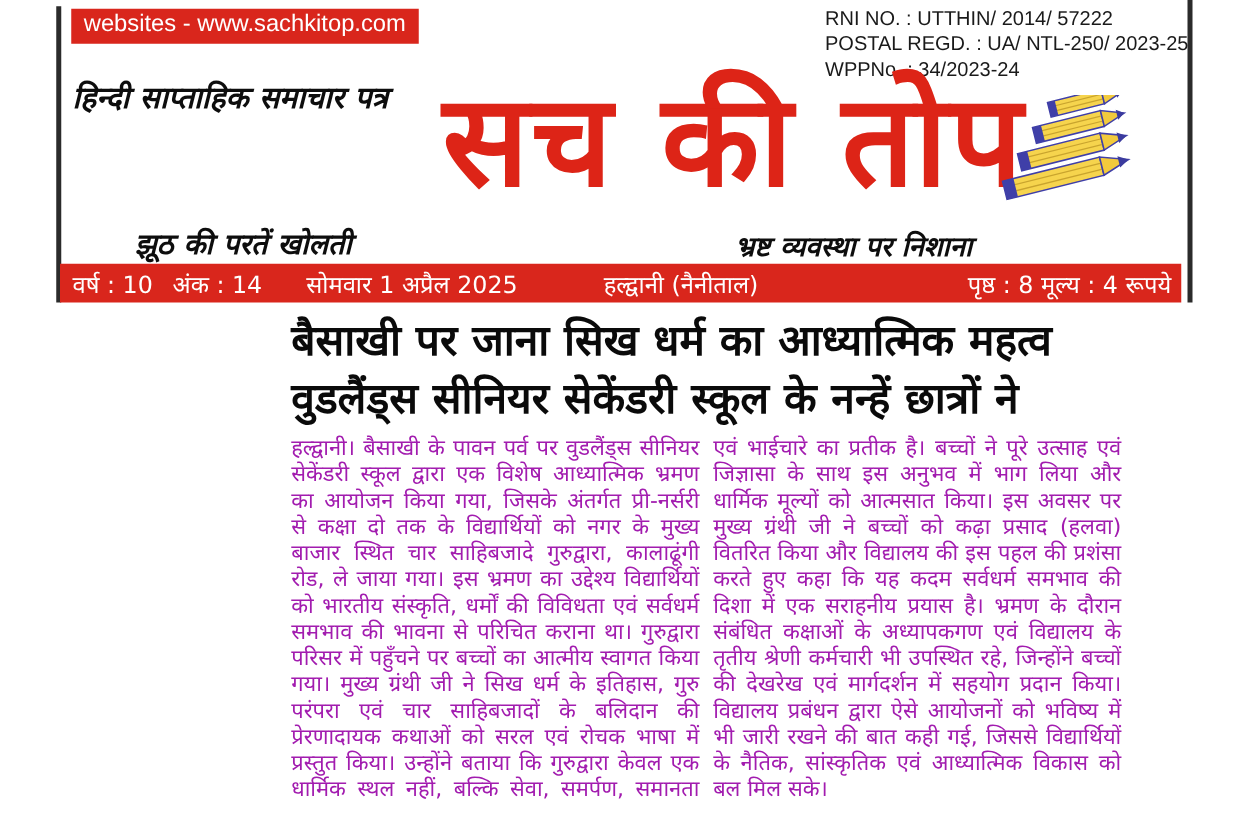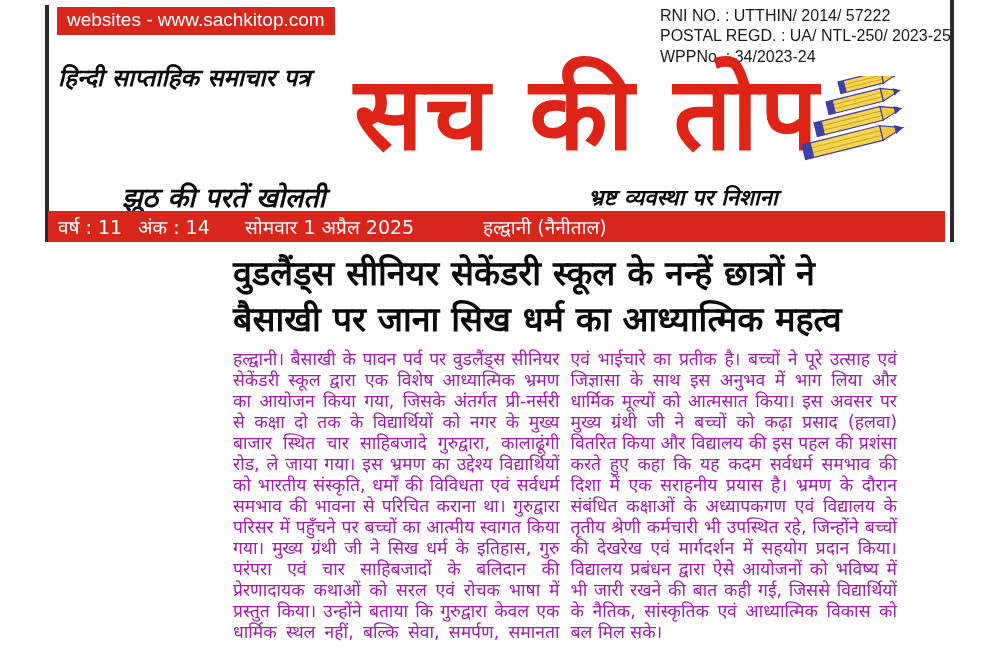--- a/index.html
+++ b/index.html
@@ -41,22 +41,22 @@
   .paper-title{
     position:absolute;left:110px;top:58px;width:710px;
     text-align:right;
     font-size:102px;line-height:1.1;font-weight:bold;
     color:#dd2417;
     letter-spacing:2px;
     white-space:nowrap;
   }
   .pencils{position:absolute;left:798px;top:76px;width:150px;height:110px;}
   .tagline-left{
-    position:absolute;left:122px;top:178px;
-    font-size:27px;font-weight:bold;font-style:italic;color:#0d0d0d;
+    position:absolute;left:108px;top:178px;
+    font-size:23px;font-weight:bold;font-style:italic;color:#0d0d0d;
     white-space:nowrap;
   }
   .tagline-right{
     position:absolute;left:588px;top:181px;
     font-size:22px;font-weight:bold;font-style:italic;color:#0d0d0d;
     white-space:nowrap;
   }
 
   
   .date-strip{
@@ -138,29 +138,30 @@
       <rect x="0" y="0" width="9" height="15" fill="#3f3fa8"></rect>
       <polygon points="80,0 80,15 102,7.5" fill="#f2ca3c" stroke="#3f3fa8" stroke-width="1.2"></polygon>
       <polygon points="94,2.8 94,12.2 102,7.5" fill="#3b3b9e"></polygon>
     </g>
   </svg>
 
   <div class="tagline-left">झूठ की परतें खोलती</div>
   <div class="tagline-right">भ्रष्ट व्यवस्था पर निशाना</div>
 
   <div class="date-strip">
-    <span class="ds-year">वर्ष : 11</span>
+    <span class="ds-year">वर्ष : 10</span>
     <span class="ds-issue">अंक : 14</span>
     <span class="ds-date">सोमवार  1 अप्रैल 2025</span>
     <span class="ds-place">हल्द्वानी (नैनीताल)</span>
+    <span class="ds-page">पृष्ठ : 8  मूल्य : 4 रूपये</span>
   </div>
 
   <div class="headline">
+    <div>बैसाखी पर जाना सिख धर्म का आध्यात्मिक महत्व</div>
     <div>वुडलैंड्स सीनियर सेकेंडरी स्कूल के नन्हें छात्रों  ने</div>
-    <div>बैसाखी पर जाना सिख धर्म का आध्यात्मिक महत्व</div>
   </div>
 
   <div class="body-cols">
     <div class="col justify-last">हल्द्वानी। बैसाखी के पावन पर्व पर वुडलैंड्स सीनियर सेकेंडरी स्कूल द्वारा एक विशेष आध्यात्मिक भ्रमण का आयोजन किया गया, जिसके अंतर्गत प्री-नर्सरी से कक्षा दो तक के विद्यार्थियों को नगर के मुख्य बाजार स्थित चार साहिबजादे गुरुद्वारा, कालाढूंगी रोड, ले जाया गया। इस भ्रमण का उद्देश्य विद्यार्थियों को भारतीय संस्कृति, धर्मों की विविधता एवं सर्वधर्म समभाव की भावना से परिचित कराना था। गुरुद्वारा परिसर में पहुँचने पर बच्चों का आत्मीय स्वागत किया गया। मुख्य ग्रंथी जी ने सिख धर्म के इतिहास, गुरु परंपरा एवं चार साहिबजादों के बलिदान की प्रेरणादायक कथाओं को सरल एवं रोचक भाषा में प्रस्तुत किया। उन्होंने बताया कि गुरुद्वारा केवल एक धार्मिक स्थल नहीं, बल्कि सेवा, समर्पण, समानता</div>
     <div class="col">एवं भाईचारे का प्रतीक है। बच्चों ने पूरे उत्साह एवं जिज्ञासा के साथ इस अनुभव में भाग लिया और धार्मिक मूल्यों को आत्मसात किया। इस अवसर पर मुख्य ग्रंथी जी ने बच्चों को कढ़ा प्रसाद (हलवा) वितरित किया और विद्यालय की इस पहल की प्रशंसा करते हुए कहा कि यह कदम सर्वधर्म समभाव की दिशा में एक सराहनीय प्रयास है। भ्रमण के दौरान संबंधित कक्षाओं के अध्यापकगण एवं विद्यालय के तृतीय श्रेणी कर्मचारी भी उपस्थित रहे, जिन्होंने बच्चों की देखरेख एवं मार्गदर्शन में सहयोग प्रदान किया। विद्यालय प्रबंधन द्वारा ऐसे आयोजनों को भविष्य में भी जारी रखने की बात कही गई, जिससे विद्यार्थियों के नैतिक, सांस्कृतिक एवं आध्यात्मिक विकास को बल मिल सके।</div>
   </div>
 
 </div>
 
 </body></html>

